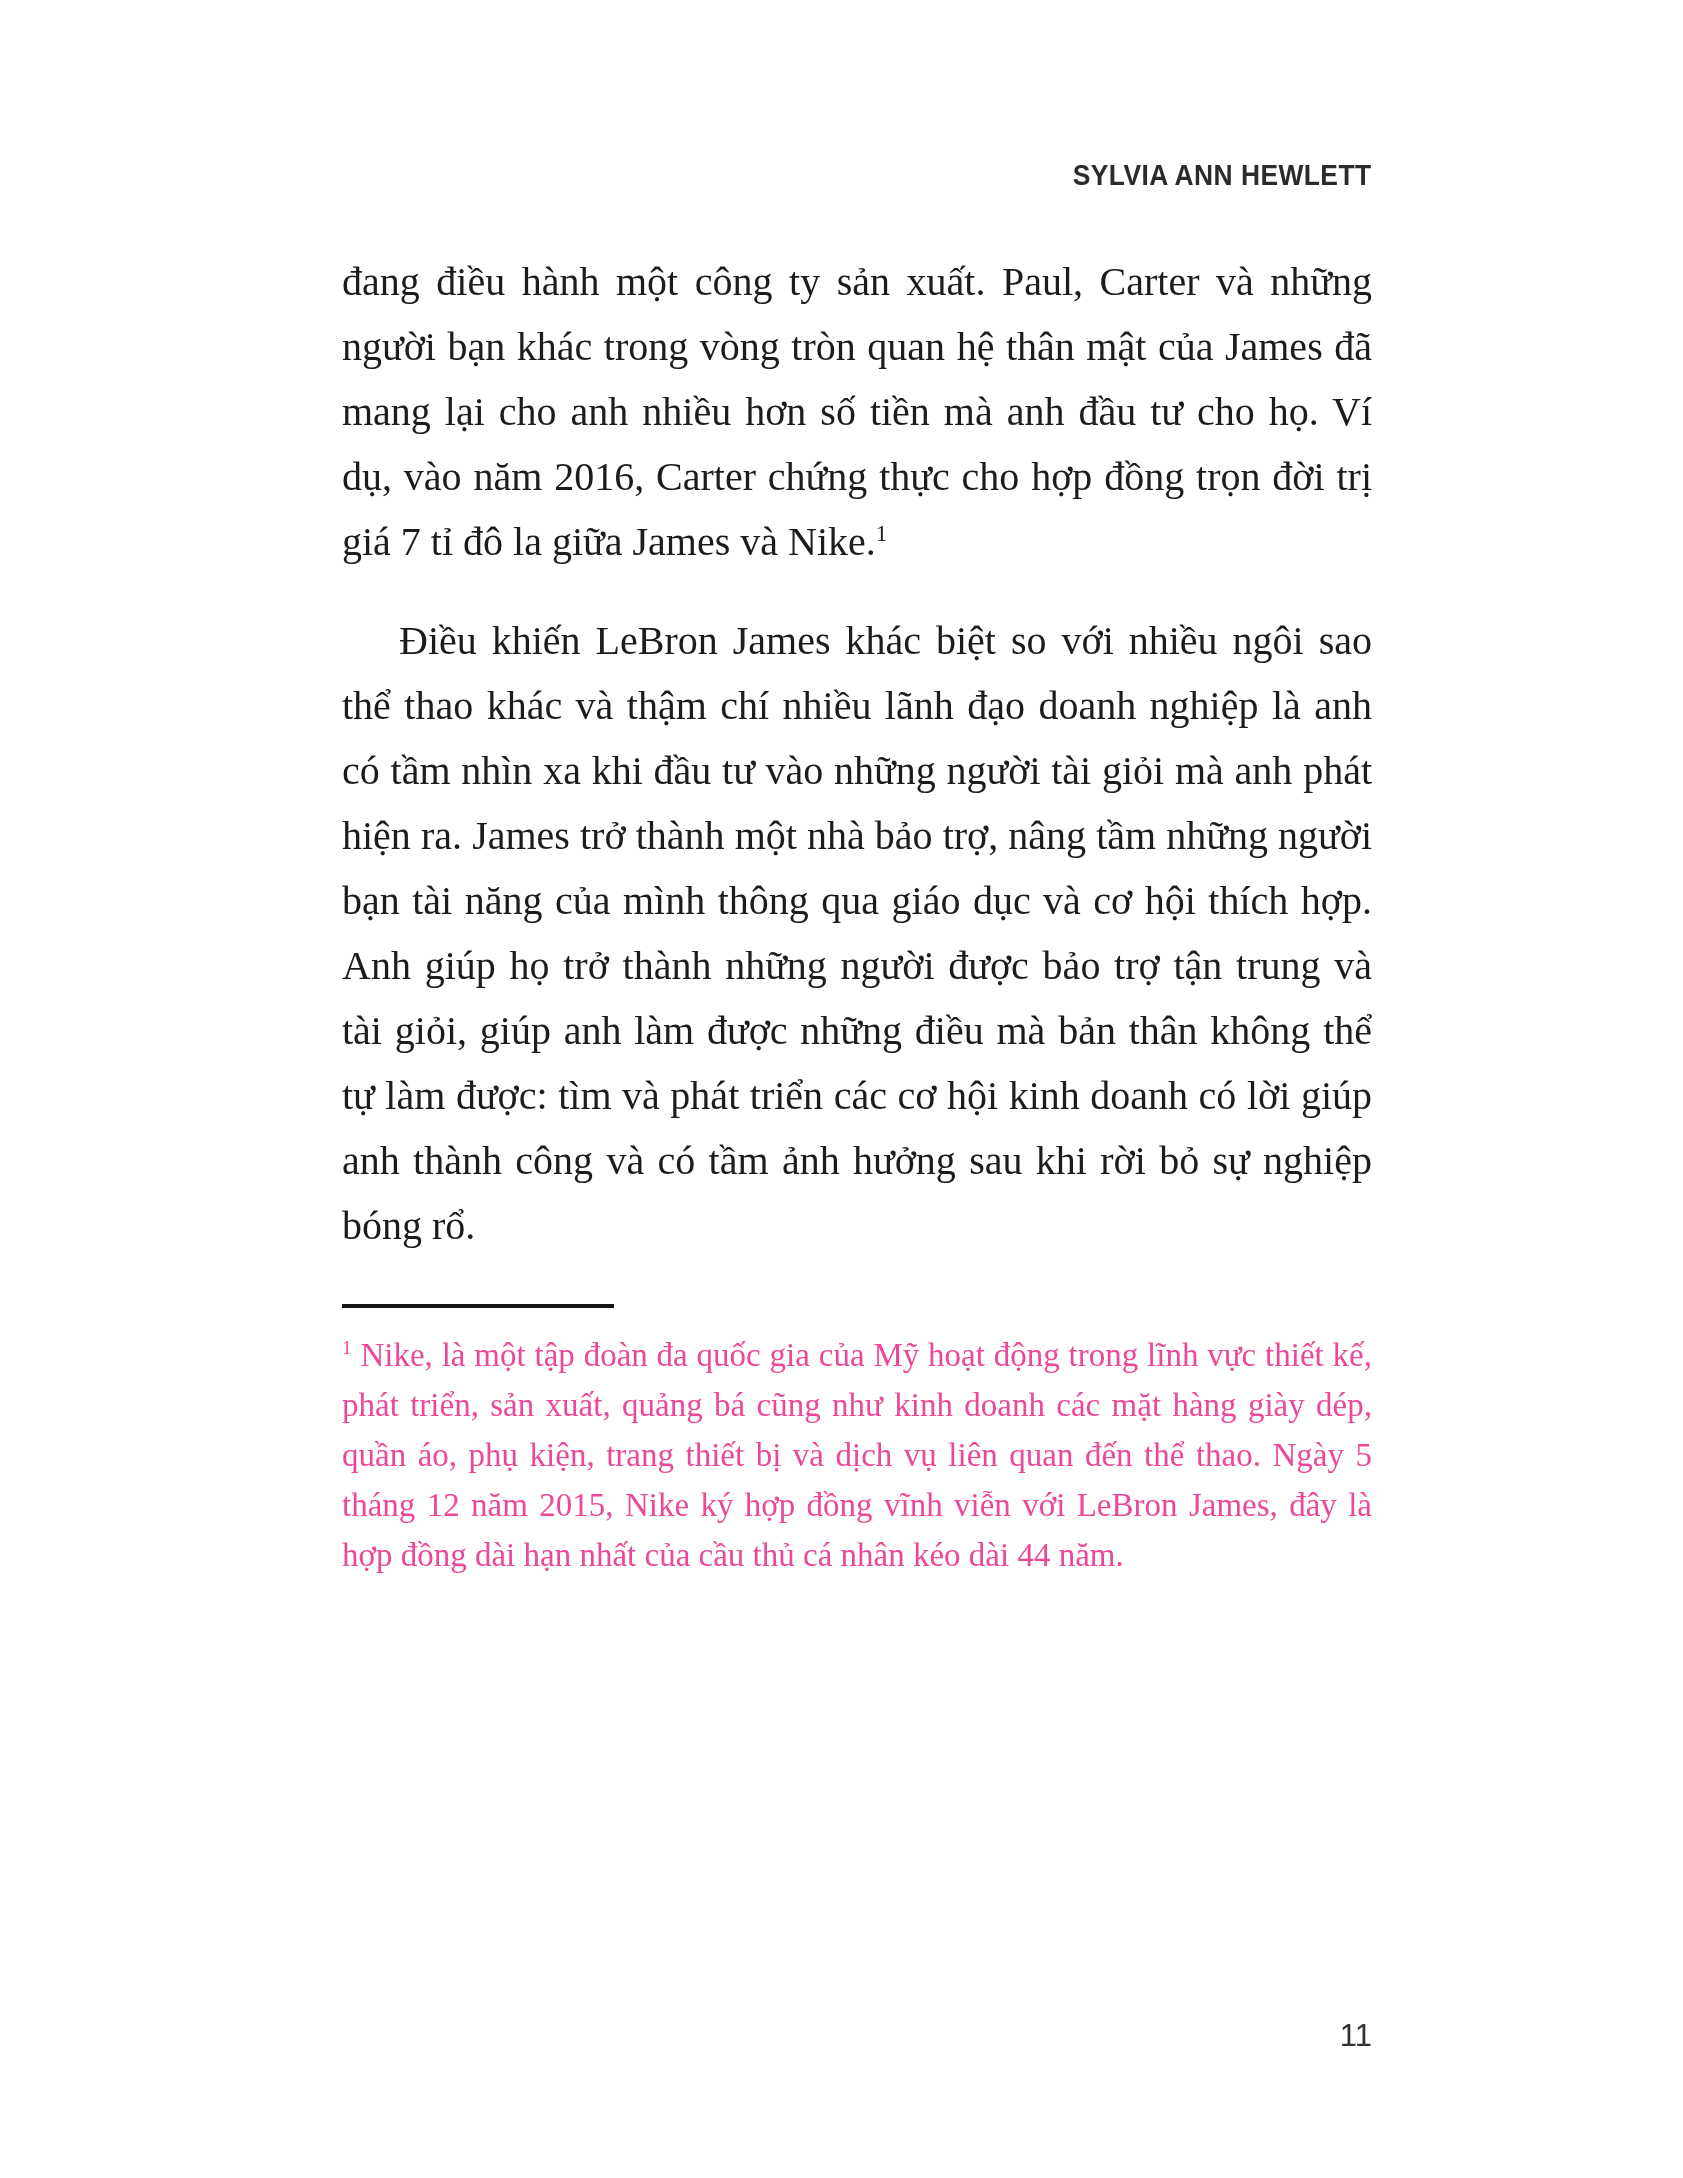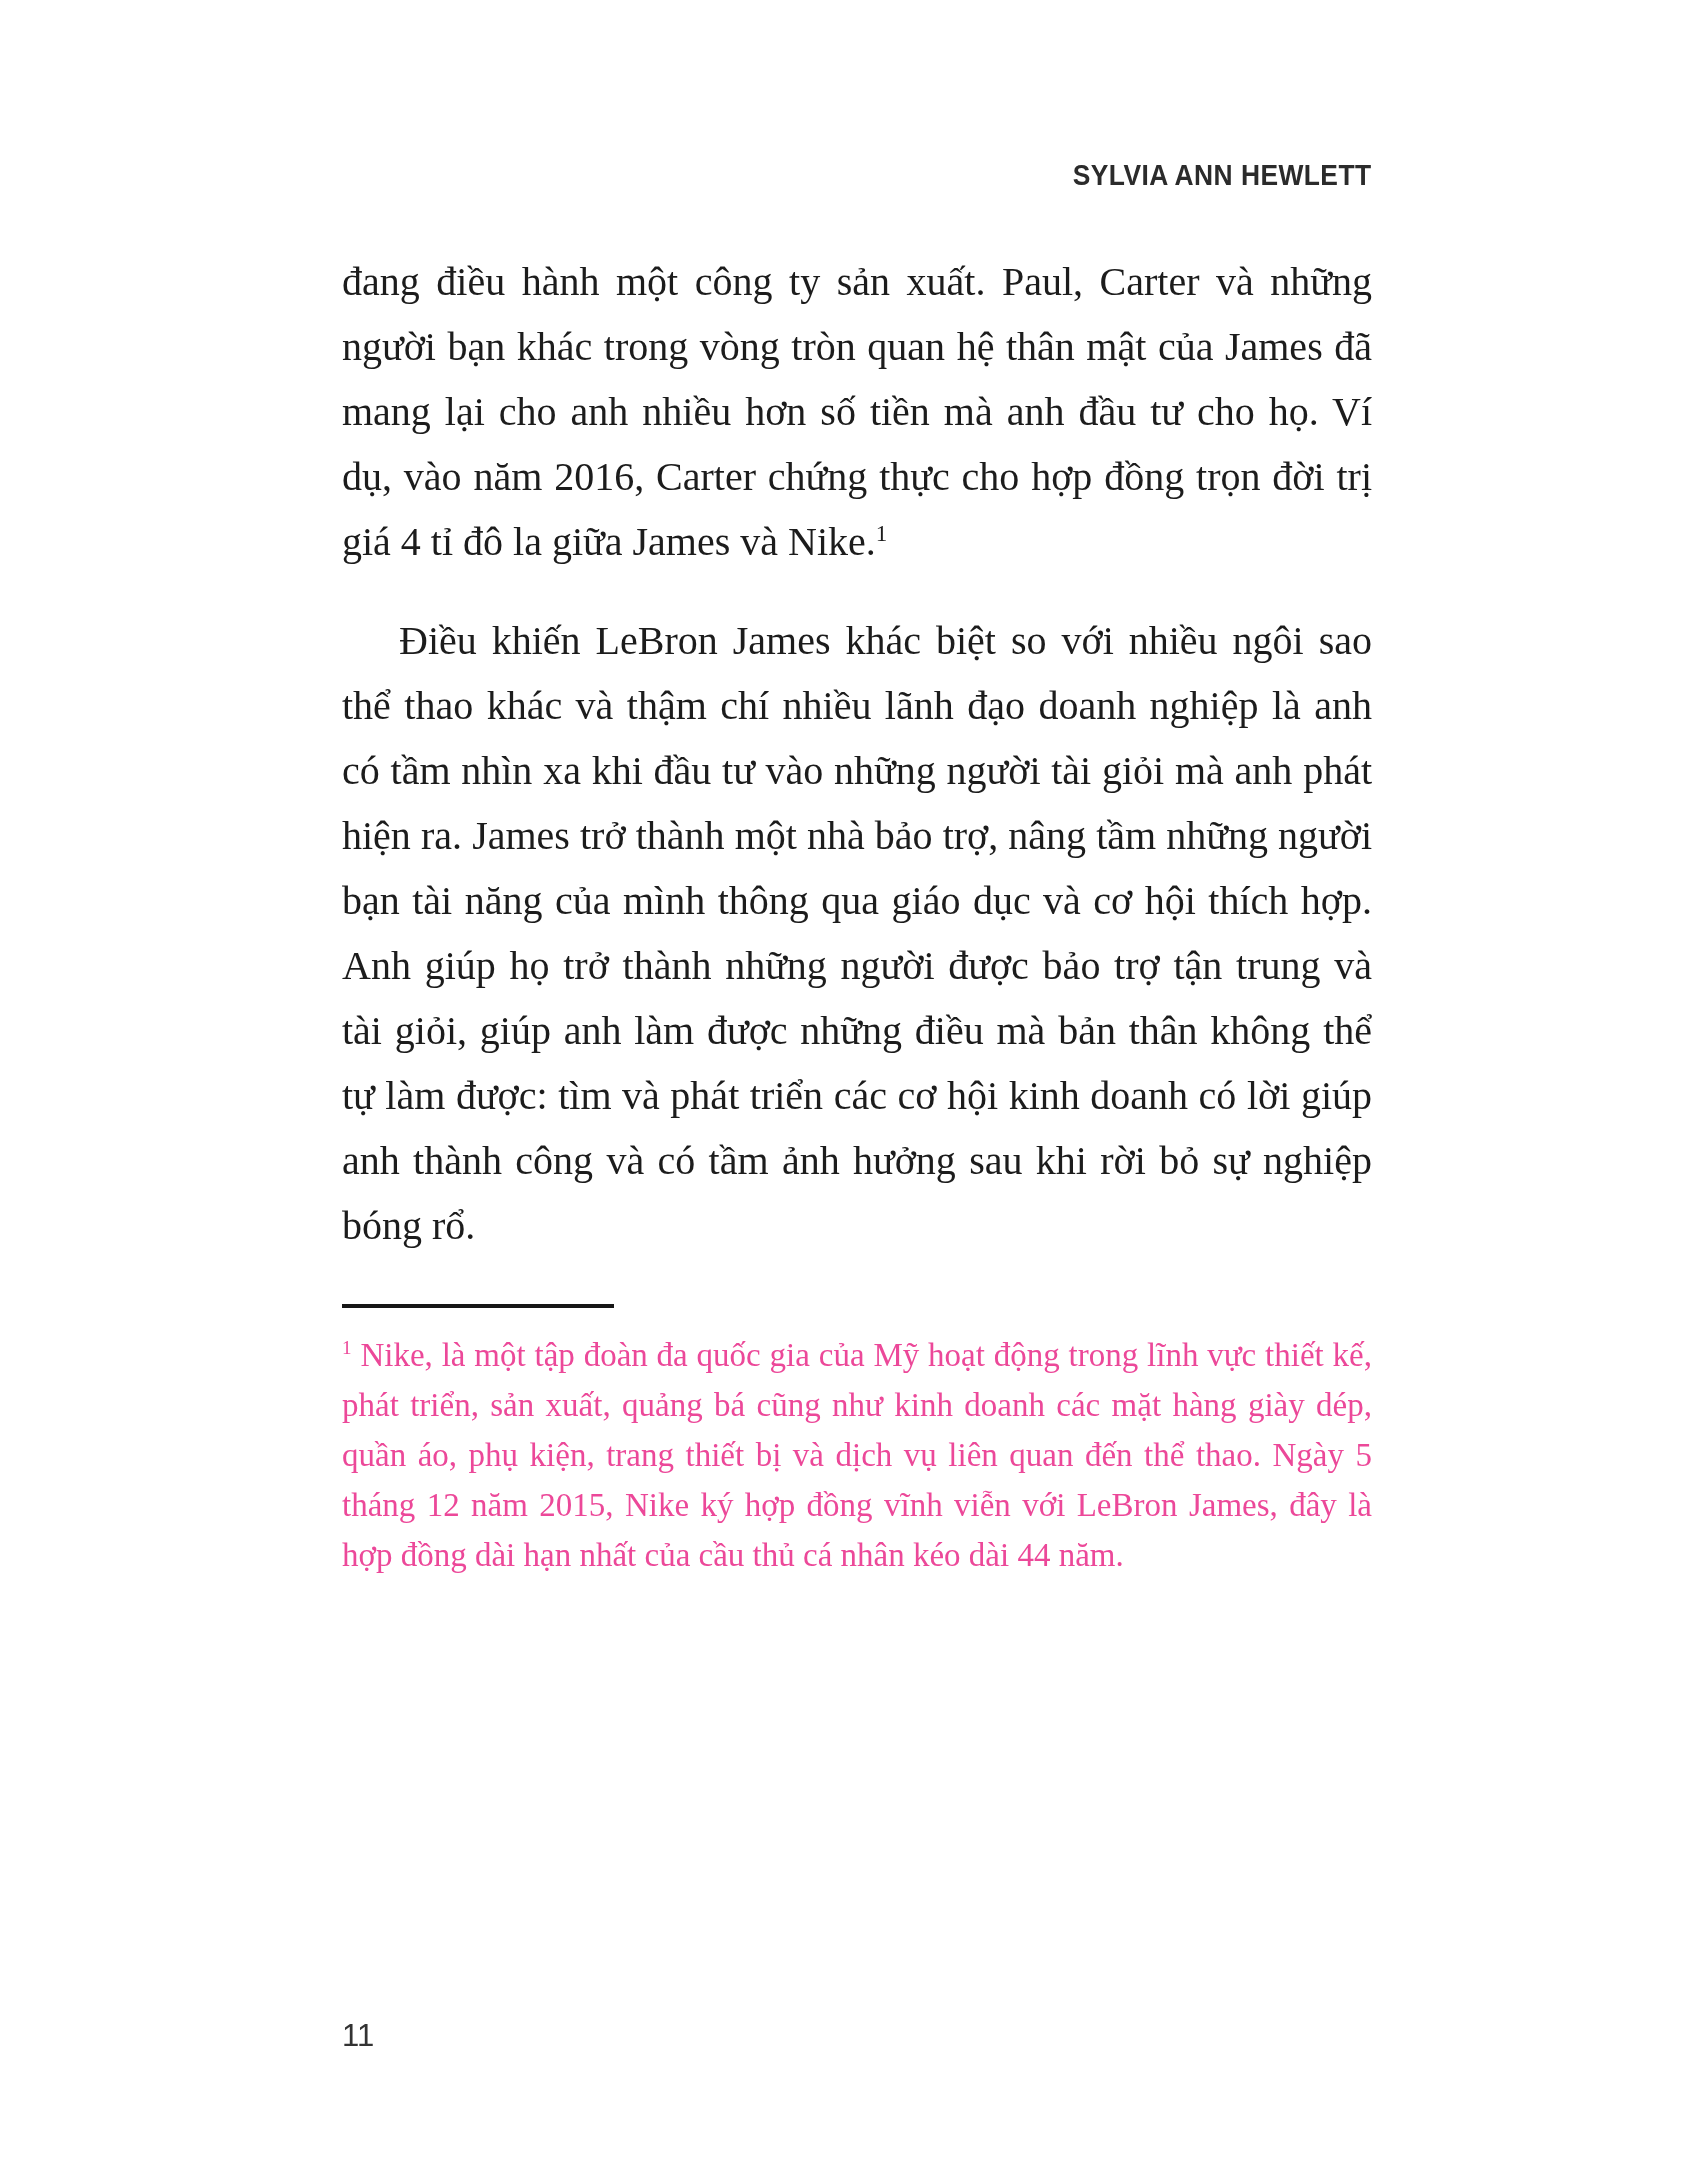--- a/index.html
+++ b/index.html
@@ -67,37 +67,38 @@
     font-size: 33px;
     line-height: 50px;
     text-align: justify;
     color: #ec4899;
   }
   .page-number {
     position: absolute;
     top: 2018px;
     left: 342px;
     width: 1030px;
+    text-align: right;
     font-family: "Liberation Sans", "DejaVu Sans", sans-serif;
     font-size: 31px;
     color: #333333;
   }
 </style>
 </head>
 <body>
 
 <main class="page">
 
   <div class="running-header">
     <span class="condensed">SYLVIA ANN HEWLETT</span>
   </div>
 
   <section class="body-text">
 
-    <p class="para para-first"><span>đang điều hành một công ty sản xuất. Paul, Carter và những người bạn khác trong vòng tròn quan hệ thân mật của James đã mang lại cho anh nhiều hơn số tiền mà anh đầu tư cho họ. Ví dụ, vào năm 2016, Carter chứng thực cho hợp đồng trọn đời trị giá 4 tỉ đô la giữa James và Nike.</span><sup>1</sup></p>
+    <p class="para para-first"><span>đang điều hành một công ty sản xuất. Paul, Carter và những người bạn khác trong vòng tròn quan hệ thân mật của James đã mang lại cho anh nhiều hơn số tiền mà anh đầu tư cho họ. Ví dụ, vào năm 2016, Carter chứng thực cho hợp đồng trọn đời trị giá 7 tỉ đô la giữa James và Nike.</span><sup>1</sup></p>
 
     <p class="para para-indent">Điều khiến LeBron James khác biệt so với nhiều ngôi sao thể thao khác và thậm chí nhiều lãnh đạo doanh nghiệp là anh có tầm nhìn xa khi đầu tư vào những người tài giỏi mà anh phát hiện ra. James trở thành một nhà bảo trợ, nâng tầm những người bạn tài năng của mình thông qua giáo dục và cơ hội thích hợp. Anh giúp họ trở thành những người được bảo trợ tận trung và tài giỏi, giúp anh làm được những điều mà bản thân không thể tự làm được: tìm và phát triển các cơ hội kinh doanh có lời giúp anh thành công và có tầm ảnh hưởng sau khi rời bỏ sự nghiệp bóng rổ.</p>
 
     <div class="footnote-separator"></div>
 
     <p class="footnote"><sup class="fn-marker">1</sup> <span>Nike, là một tập đoàn đa quốc gia của Mỹ hoạt động trong lĩnh vực thiết kế, phát triển, sản xuất, quảng bá cũng như kinh doanh các mặt hàng giày dép, quần áo, phụ kiện, trang thiết bị và dịch vụ liên quan đến thể thao. Ngày 5 tháng 12 năm 2015, Nike ký hợp đồng vĩnh viễn với LeBron James, đây là hợp đồng dài hạn nhất của cầu thủ cá nhân kéo dài 44 năm.</span></p>
 
   </section>
 
   <div class="page-number">11</div>

